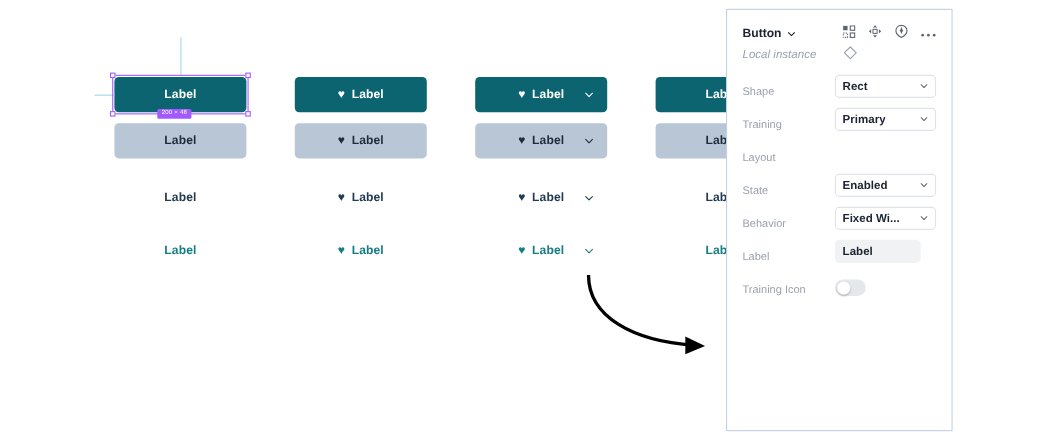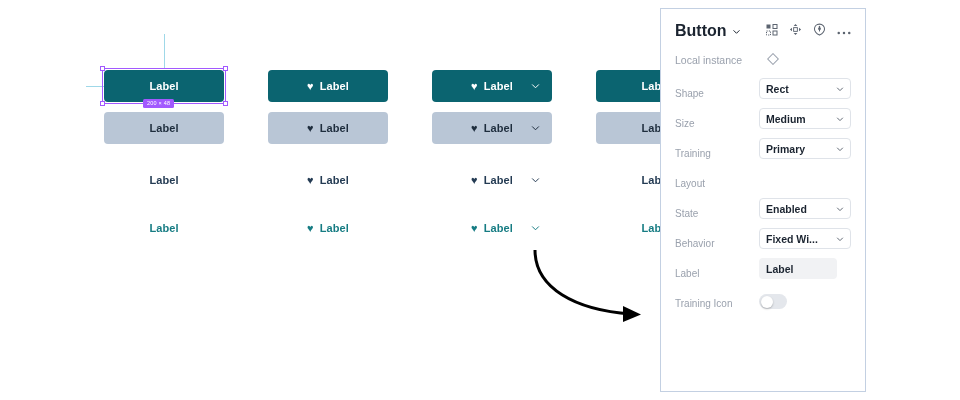--- a/index.html
+++ b/index.html
@@ -139,41 +139,41 @@
     padding: 0 14px;
   }
 
   #panel-header {
     display: flex;
     align-items: center;
     margin-top: 12px;
     height: 20px;
   }
   #panel-title {
-    font-size: 16px;
+    font-size: 11px;
     font-weight: bold;
     color: #1b2430;
   }
   #title-caret {
     margin-left: 5px;
     display: inline-block;
   }
   #header-icons {
     margin-left: auto;
     display: flex;
     align-items: center;
     gap: 11px;
   }
   .hicon { display: block; color: #5c6470; }
 
   #local-instance {
     display: flex;
     align-items: center;
     gap: 25px;
-    margin-top: 10px;
+    font-style: italic;
   }
   #local-instance-label {
     font-size: 10.5px;
     color: #9aa1ad;
   }
 
   #tag-list {
     margin-top: 11px;
     font-size: 10px;
     line-height: 15px;
@@ -471,29 +471,20 @@
       <div class="prop-row">
         <span class="prop-label">Shape</span>
         <div class="select">
           <span class="sv">Rect</span>
           <span class="sc"><svg width="8" height="8" viewBox="0 0 10 10">
               <path d="M1.8 3.8 L5 7 L8.2 3.8" fill="none" stroke="#5c6470" stroke-width="1.2" stroke-linecap="round" stroke-linejoin="round"></path>
             </svg></span>
         </div>
       </div>
       <div class="prop-row">
-        <span class="prop-label">Size</span>
-        <div class="select">
-          <span class="sv">Medium</span>
-          <span class="sc"><svg width="8" height="8" viewBox="0 0 10 10">
-              <path d="M1.8 3.8 L5 7 L8.2 3.8" fill="none" stroke="#5c6470" stroke-width="1.2" stroke-linecap="round" stroke-linejoin="round"></path>
-            </svg></span>
-        </div>
-      </div>
-      <div class="prop-row">
         <span class="prop-label">Training</span>
         <div class="select">
           <span class="sv">Primary</span>
           <span class="sc"><svg width="8" height="8" viewBox="0 0 10 10">
               <path d="M1.8 3.8 L5 7 L8.2 3.8" fill="none" stroke="#5c6470" stroke-width="1.2" stroke-linecap="round" stroke-linejoin="round"></path>
             </svg></span>
         </div>
       </div>
       <div class="prop-row">
         <span class="prop-label">Layout</span>

